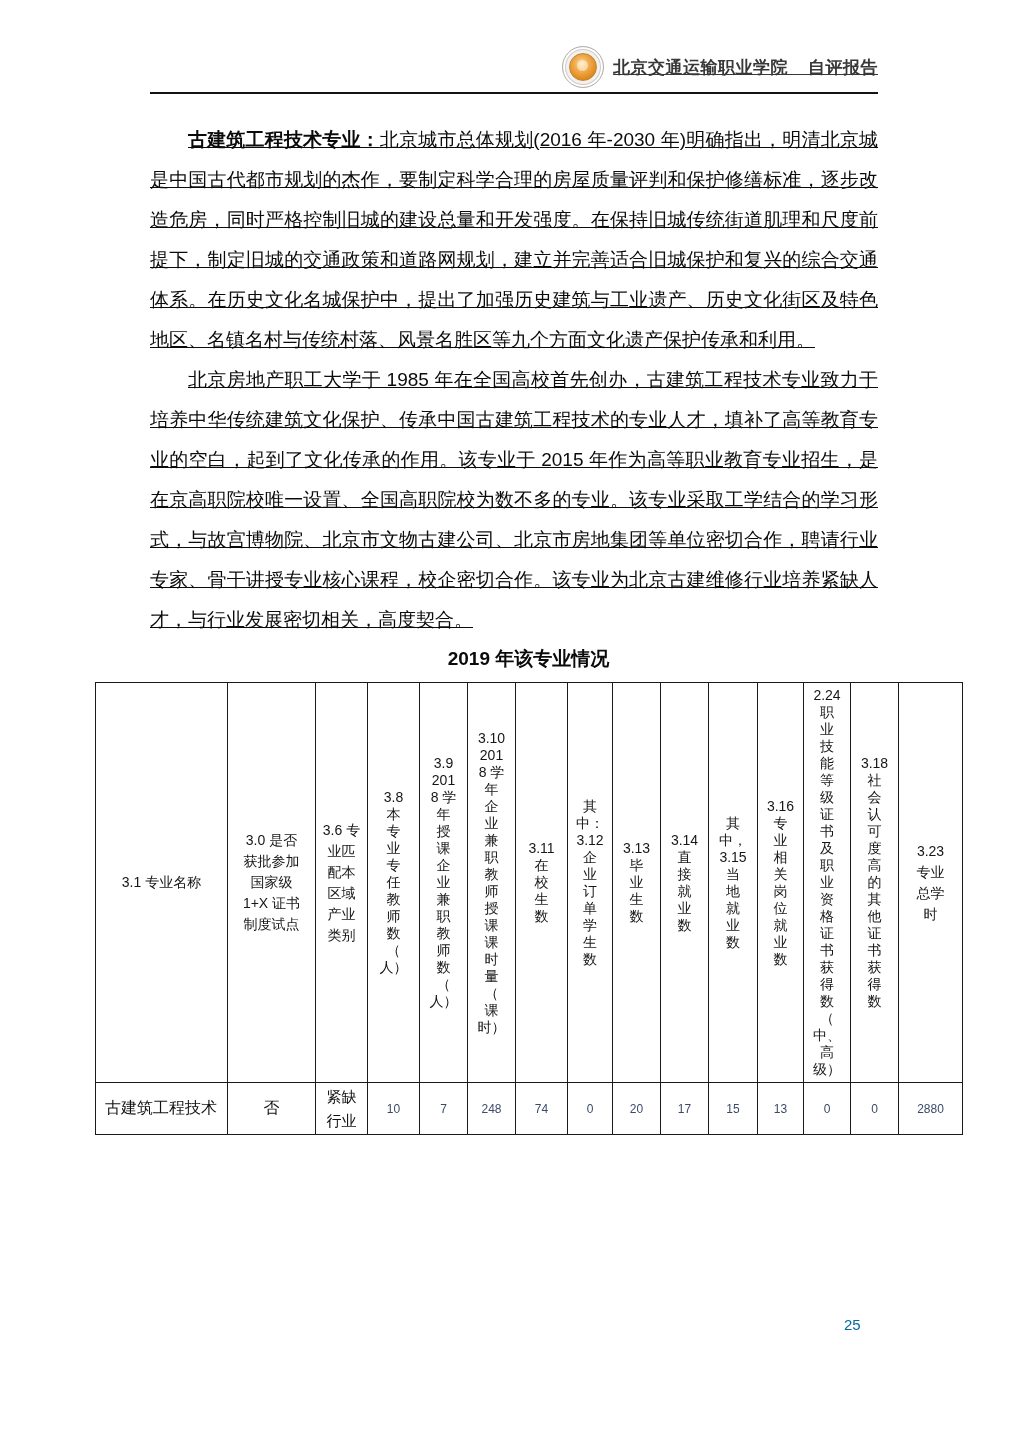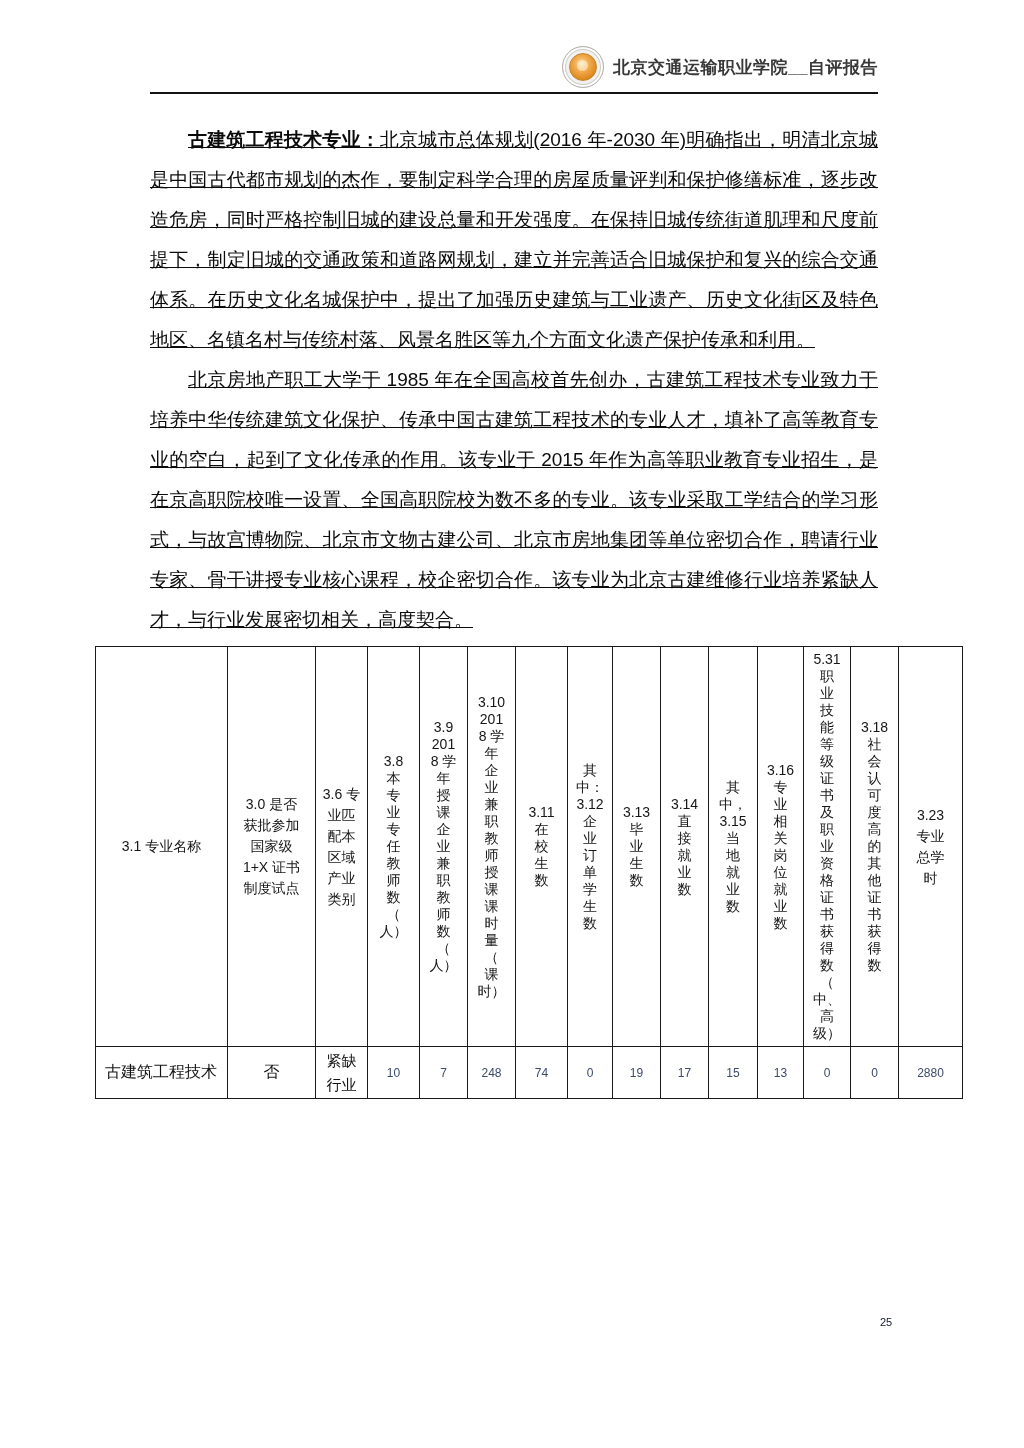--- a/index.html
+++ b/index.html
@@ -32,20 +32,21 @@
     border:1px solid #c08433;
     position:relative;
   }
   .logo-core::after {
     content:""; position:absolute; left:7px; top:6px; width:11px; height:11px;
     border-radius:50%; background:rgba(255,245,220,0.55);
   }
   .header-title {
     font-size:17px; font-weight:600; color:#383838; letter-spacing:0.5px;
     white-space:nowrap;
+    text-decoration:underline;
   }
 
   
   .body-text {
     position:absolute; left:150px; top:120px; width:728px;
     font-size:19px; line-height:40px; text-align:justify;
     color:#0b0b0b;
   }
   .body-text p { margin:0; text-indent:2em;text-decoration:underline; }
   .para-lead { font-weight:bold; }
@@ -81,40 +82,41 @@
   td.cell.pre { white-space:pre-line; line-height:24px; font-size:15px; }
 
   
   col.c1{width:132px} col.c2{width:88px} col.c3{width:52px} col.c4{width:52px}
   col.c5{width:48px} col.c6{width:48px} col.c7{width:52px} col.c8{width:45px}
   col.c9{width:48px} col.c10{width:48px} col.c11{width:49px} col.c12{width:46px}
   col.c13{width:47px} col.c14{width:48px} col.c15{width:64px}
 
   
   .page-number {
-    position:absolute; left:880px; top:1316px;
-    font-size:11px; color:#0f172a;
+    position:absolute; left:844px; top:1316px;
+    font-size:15px; color:#0369a1;
   }
 </style>
 </head>
 <body>
 
 <header class="page-header">
   <div class="logo">
     <div class="logo-core"></div>
   </div>
   <div class="header-title">北京交通运输职业学院__自评报告</div>
 </header>
 
 <main class="body-text">
   <p><span class="para-lead">古建筑工程技术专业：</span><span>北京城市总体规划(2016 年-2030 年)明确指出，明清北京城是中国古代都市规划的杰作，要制定科学合理的房屋质量评判和保护修缮标准，逐步改造危房，同时严格控制旧城的建设总量和开发强度。在保持旧城传统街道肌理和尺度前提下，制定旧城的交通政策和道路网规划，建立并完善适合旧城保护和复兴的综合交通体系。在历史文化名城保护中，提出了加强历史建筑与工业遗产、历史文化街区及特色地区、名镇名村与传统村落、风景名胜区等九个方面文化遗产保护传承和利用。</span></p>
   <p><span>北京房地产职工大学于 1985 年在全国高校首先创办，古建筑工程技术专业致力于培养中华传统建筑文化保护、传承中国古建筑工程技术的专业人才，填补了高等教育专业的空白，起到了文化传承的作用。该专业于 2015 年作为高等职业教育专业招生，是在京高职院校唯一设置、全国高职院校为数不多的专业。该专业采取工学结合的学习形式，与故宫博物院、北京市文物古建公司、北京市房地集团等单位密切合作，聘请行业专家、骨干讲授专业核心课程，校企密切合作。该专业为北京古建维修行业培养紧缺人才，与行业发展密切相关，高度契合。</span></p>
 </main>
 
 <section class="table-block">
+  <h3 class="table-title">2019 年该专业情况</h3>
 
   <table class="stats">
     <colgroup>
       <col class="c1">
         <col class="c2">
         <col class="c3">
         <col class="c4">
         <col class="c5">
       <col class="c6">
         <col class="c7">
@@ -222,21 +224,21 @@
         <th class="hdr"><span class="v">3.16
 专
 业
 相
 关
 岗
 位
 就
 业
 数</span></th>
-        <th class="hdr"><span class="v">5.31
+        <th class="hdr"><span class="v">2.24
 职
 业
 技
 能
 等
 级
 证
 书
 及
 职
@@ -277,21 +279,21 @@
       <tr>
         <td class="cell cjk name">古建筑工程技术</td>
         <td class="cell cjk">否</td>
         <td class="cell cjk pre">紧缺
 行业</td>
         <td class="cell">10</td>
         <td class="cell">7</td>
         <td class="cell">248</td>
         <td class="cell">74</td>
         <td class="cell">0</td>
-        <td class="cell">19</td>
+        <td class="cell">20</td>
         <td class="cell">17</td>
         <td class="cell">15</td>
         <td class="cell">13</td>
         <td class="cell">0</td>
         <td class="cell">0</td>
         <td class="cell">2880</td>
       </tr>
     </tbody>
   </table>
 </section>

